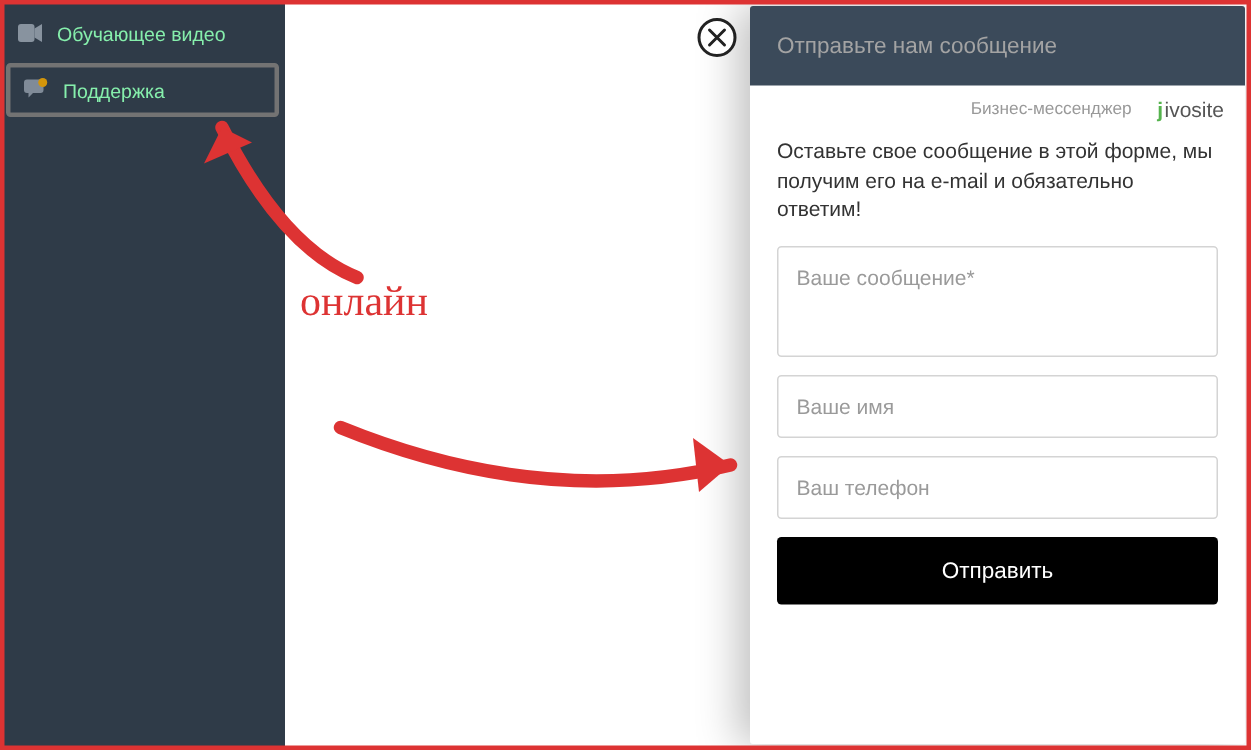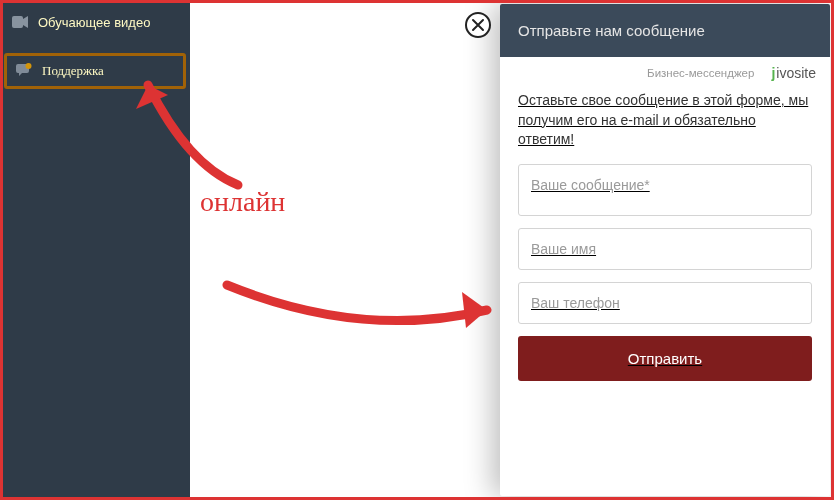--- a/index.html
+++ b/index.html
@@ -29,28 +29,27 @@
     color: #ddd;
     font-size: 13px;
     padding-top: 4px;
   }
   .sidebar-item {
     display: flex;
     align-items: center;
     padding: 10px 12px;
     cursor: pointer;
     gap: 10px;
-    color: #fef9c3;
+    color: #86efac;
   }
   .sidebar-item.highlighted {
-    border: 3px solid #a16207;
-    margin: 13px 4px;
+    border: 3px solid #737373;
+    margin: 2px 4px;
     border-radius: 3px;
     padding: 7px 9px;
-    font-family: Liberation Serif, serif;
   }
   .sidebar-icon {
     width: 16px;
     height: 16px;
     display: inline-flex;
     align-items: center;
     justify-content: center;
     opacity: 0.85;
   }
   .main {
@@ -93,21 +92,21 @@
     position: absolute;
     top: 0;
     right: 8px;
     width: 30px;
     height: 4px;
     background: #1fa64b;
     border-radius: 0 0 4px 4px;
   }
   .chat-header {
     background: #3b4a5a;
-    color: #e5e5e5;
+    color: #a3a3a3;
     padding: 18px 18px;
     font-size: 15px;
     position: relative;
   }
   .chat-sub {
     display: flex;
     justify-content: flex-end;
     align-items: center;
     gap: 17px;
     padding: 8px 14px 4px;
@@ -121,46 +120,45 @@
     font-weight: 500;
     color: #555;
     gap: 1px;
   }
   .jivo-green { color: #55b34d; font-weight: bold; }
   .chat-body {
     padding: 6px 18px 0;
     flex: 1;
     display: flex;
     flex-direction: column;
-    text-decoration: underline;
   }
   .chat-desc {
     font-size: 14px;
     color: #333;
     line-height: 1.4;
     margin-bottom: 14px;
   }
   .chat-field {
     width: 100%;
     border: 1px solid #d4d4d4;
     border-radius: 3px;
     padding: 12px 12px;
     font-size: 14px;
     color: #333;
     margin-bottom: 12px;
     outline: none;
     font-family: inherit;
   }
   .chat-field::placeholder { color: #9a9a9a; }
-  textarea.chat-field { height: 52px; resize: none; }
+  textarea.chat-field { height: 74px; resize: none; }
   .chat-field.focused {
     border: 1.5px solid #2b88d8;
   }
   .chat-send {
-    background: #7f1d1d;
+    background: #000000;
     color: #fff;
     border: none;
     border-radius: 3px;
     padding: 14px;
     font-size: 15px;
     cursor: pointer;
     width: 100%;
   }
 
   

